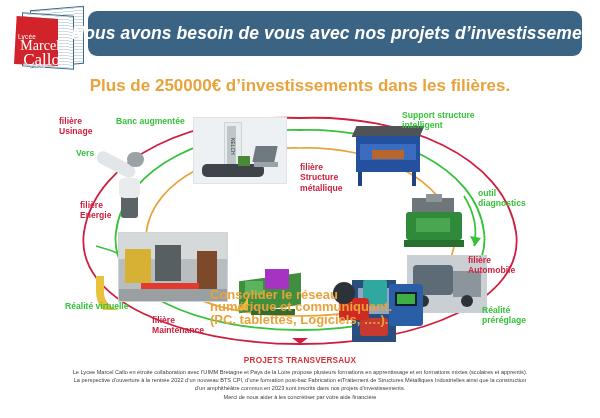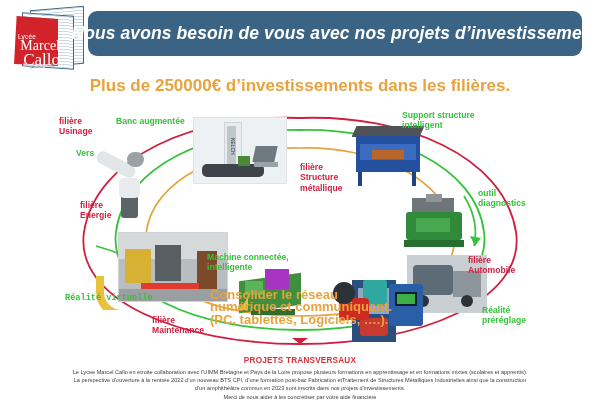--- a/index.html
+++ b/index.html
@@ -199,25 +199,23 @@
 Structure
 métallique</div>
   <div class="lbl green" style="left:390px;top:10px;margin-left:12px;">Support structure
 intelligent</div>
   <div class="lbl green" style="left:478px;top:88px;">outil
 diagnostics</div>
   <div class="lbl red" style="left:468px;top:155px;">filière
 Automobile</div>
   <div class="lbl green" style="left:482px;top:205px;">Réalité
 préréglage</div>
-  <div class="lbl green" style="left:207px;top:152px;">Machine connectée,
-intelligente</div>
   <div class="lbl red" style="left:152px;top:215px;">filière
 Maintenance</div>
-  <div class="lbl green" style="left:65px;top:193px;font-family:Liberation Mono, monospace;">Réalité virtuelle</div>
+  <div class="lbl green" style="left:65px;top:201px;">Réalité virtuelle</div>
 
   <div id="center-note">Consolider le réseau numérique et communiquant. (PC, tablettes, Logiciels, ….).</div>
 </div>
 
 <div id="pt">PROJETS TRANSVERSAUX</div>
 <div id="foot">
   <div>Le Lycee Marcel Callo en étroite collaboration avec l’UIMM Bretagne et Pays de la Loire propose plusieurs formations en apprentissage et en formations mixtes (scolaires et apprentis).</div>
   <div>La perspective d’ouverture à la rentrée 2022 d’un nouveau BTS CPI, d’une formation post-bac Fabrication etTraitement de Structures Métalliques Industrielles ainsi que la construction</div>
   <div>d’un amphithéâtre commun en 2023 sont inscrits dans nos projets d’investissements.</div>
   <div>Merci de nous aider à les concrétiser par votre aide financière</div>

